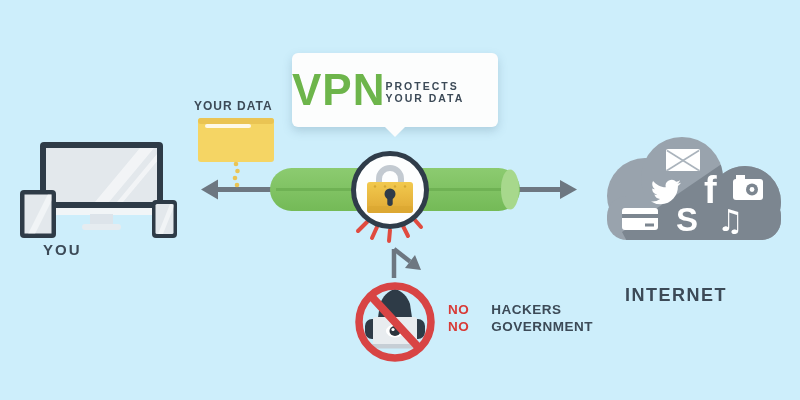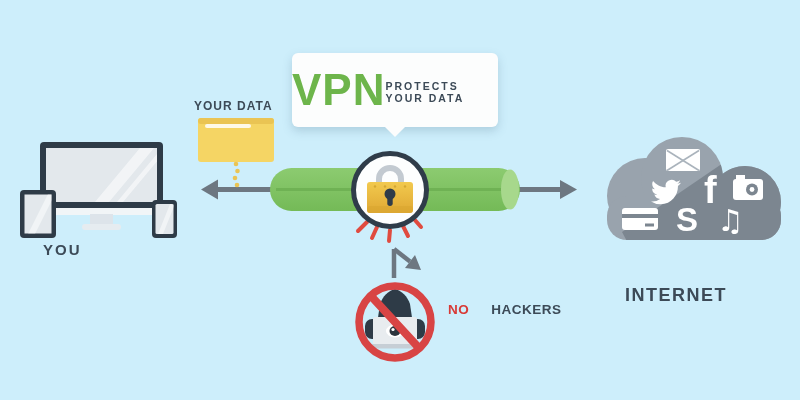--- a/index.html
+++ b/index.html
@@ -210,15 +210,18 @@
   </div>
 
   <div id="your-data-label" class="lbl">YOUR DATA</div>
   <div id="you-label" class="lbl">YOU</div>
   <div id="internet-label" class="lbl">INTERNET</div>
 
   <div id="blocked-list">
     <div class="blocked-row">
       <span class="blocked-no">NO</span><span class="blocked-item">HACKERS</span>
     </div>
+    <div class="blocked-row">
+      <span class="blocked-no">NO</span><span class="blocked-item">GOVERNMENT</span>
+    </div>
   </div>
 
 </div>
 
 </body></html>

